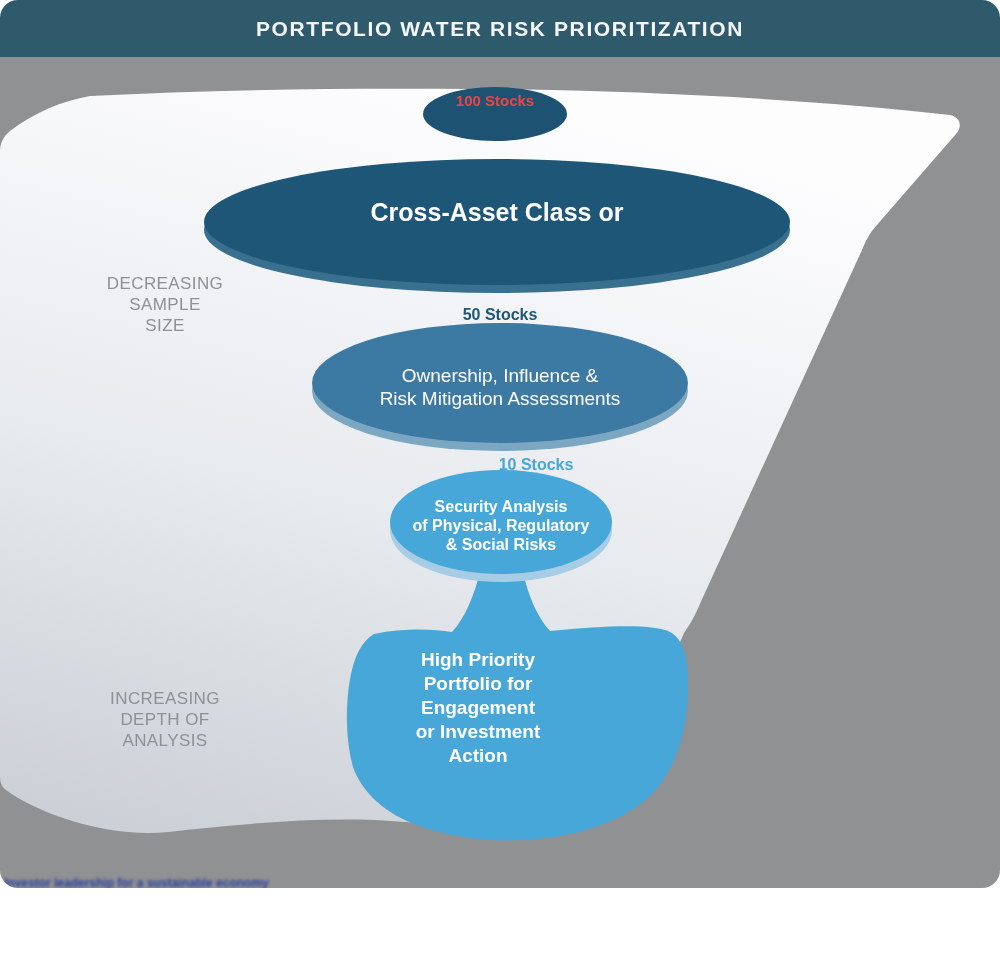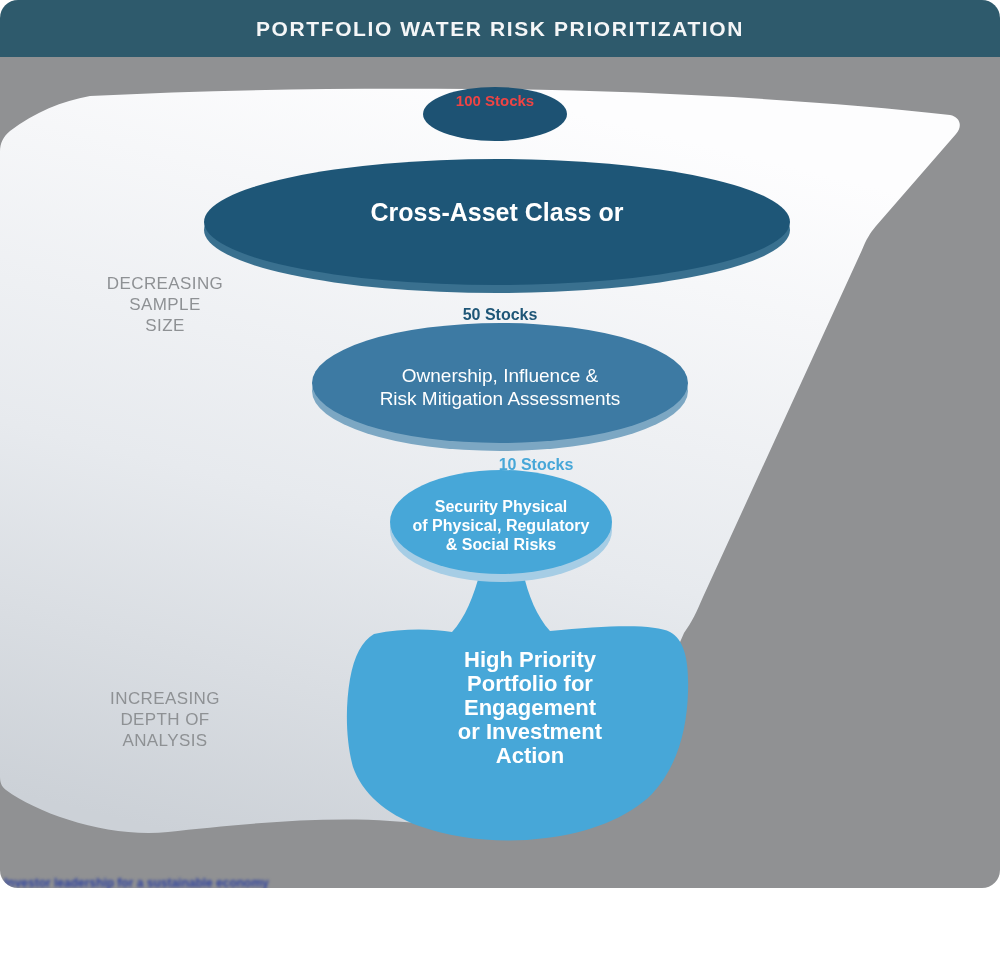--- a/index.html
+++ b/index.html
@@ -29,21 +29,21 @@
     font-family:"Liberation Sans",sans-serif;white-space:nowrap;
   }
   .white{color:#ffffff;}
   .stage1-text{top:201px;left:497px;font-size:25px;line-height:23px;font-weight:600;}
   .stage2-text{top:364px;left:500px;font-size:19px;line-height:23px;font-weight:400;}
   .stage3-text{top:497px;left:501px;font-size:16px;line-height:19px;font-weight:600;}
   .count{font-size:16px;font-weight:700;}
   .count-100{top:92px;left:495px;color:#ef4444;font-size:15px;}
   .count-50{top:306px;left:500px;color:#1e5677;}
   .count-10{top:456px;left:500px;color:#47a7d8;margin-left:36px;}
-  .outcome-text{top:648px;left:530px;font-size:22px;line-height:24px;font-weight:600;}
+  .outcome-text{top:648px;left:478px;font-size:19px;line-height:24px;font-weight:600;}
   .sidelabel{color:#8e9194;font-size:17px;line-height:21px;font-weight:500;letter-spacing:.4px;}
   .side-top{top:273px;left:165px;}
   .side-bottom{top:647px;left:165px;margin-top:41px;}
   .tagline{
     position:absolute;left:4px;top:876px;width:300px;text-align:left;
     font-size:12px;font-weight:700;color:#2b3f9e;filter:blur(1.6px);
     font-family:"Liberation Sans",sans-serif;white-space:nowrap;overflow:hidden;
   }
   .logo-dark{position:absolute;left:13px;top:896px;width:46px;height:48px;background:#151a2d;}
   .logo-blue{position:absolute;left:61px;top:896px;width:234px;height:48px;background:#1f52f0;}
@@ -124,21 +124,21 @@
   <div class="txt count count-50">50 Stocks</div>
 
   <div class="txt stage2-text white">
     <div>Ownership, Influence &amp;</div>
     <div>Risk Mitigation Assessments</div>
   </div>
 
   <div class="txt count count-10">10 Stocks</div>
 
   <div class="txt stage3-text white">
-    <div>Security Physical</div>
+    <div>Security Analysis</div>
     <div>of Physical, Regulatory</div>
     <div>&amp; Social Risks</div>
   </div>
 
   <div class="txt outcome-text white">
     <div>High Priority</div>
     <div>Portfolio for</div>
     <div>Engagement</div>
     <div>or Investment</div>
     <div>Action</div>

